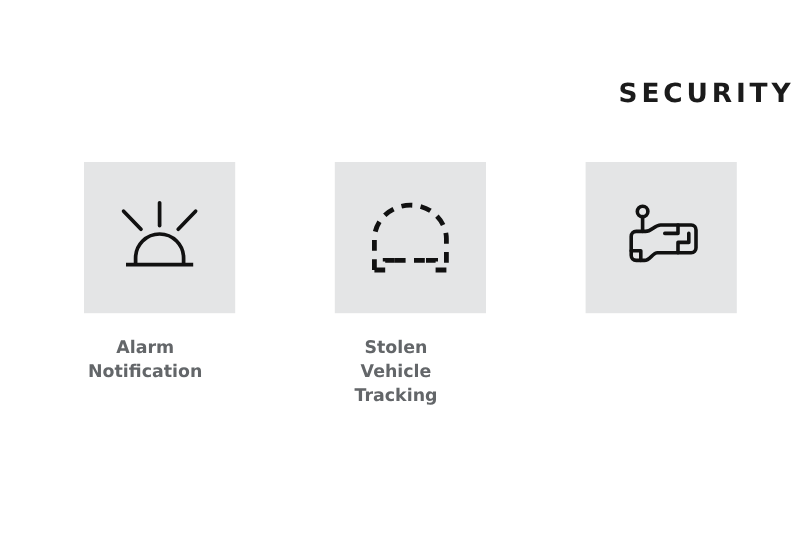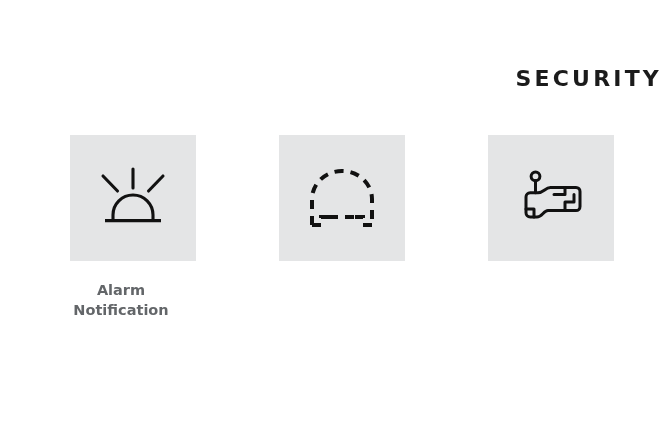--- a/index.html
+++ b/index.html
@@ -116,20 +116,23 @@
             <path d="M10 60 L10 34 C10 20 22 6 40 6 C58 6 70 20 70 34 L70 60" stroke-dasharray="9 7"></path>
 
             <path d="M10 60 L19 60 L19 52 L27 52" stroke-dasharray="9 7"></path>
 
             <path d="M70 60 L61 60 L61 52 L53 52" stroke-dasharray="9 7"></path>
 
             <path d="M27 52 L53 52" stroke-dasharray="9 7"></path>
           </svg>
         </span>
       </div>
+      <div class="card-label">Stolen
+Vehicle
+Tracking</div>
     </div>
 
     <div class="card">
       <div class="tile">
         <span>
           <svg width="66" height="58" viewBox="0 0 66 58" fill="none" stroke="#111111" stroke-width="3" stroke-linecap="round" stroke-linejoin="round">
 
             <path d="M8 28
                      C8 25.5 9.8 23.8 12.2 23.8
                      L20 23.8

